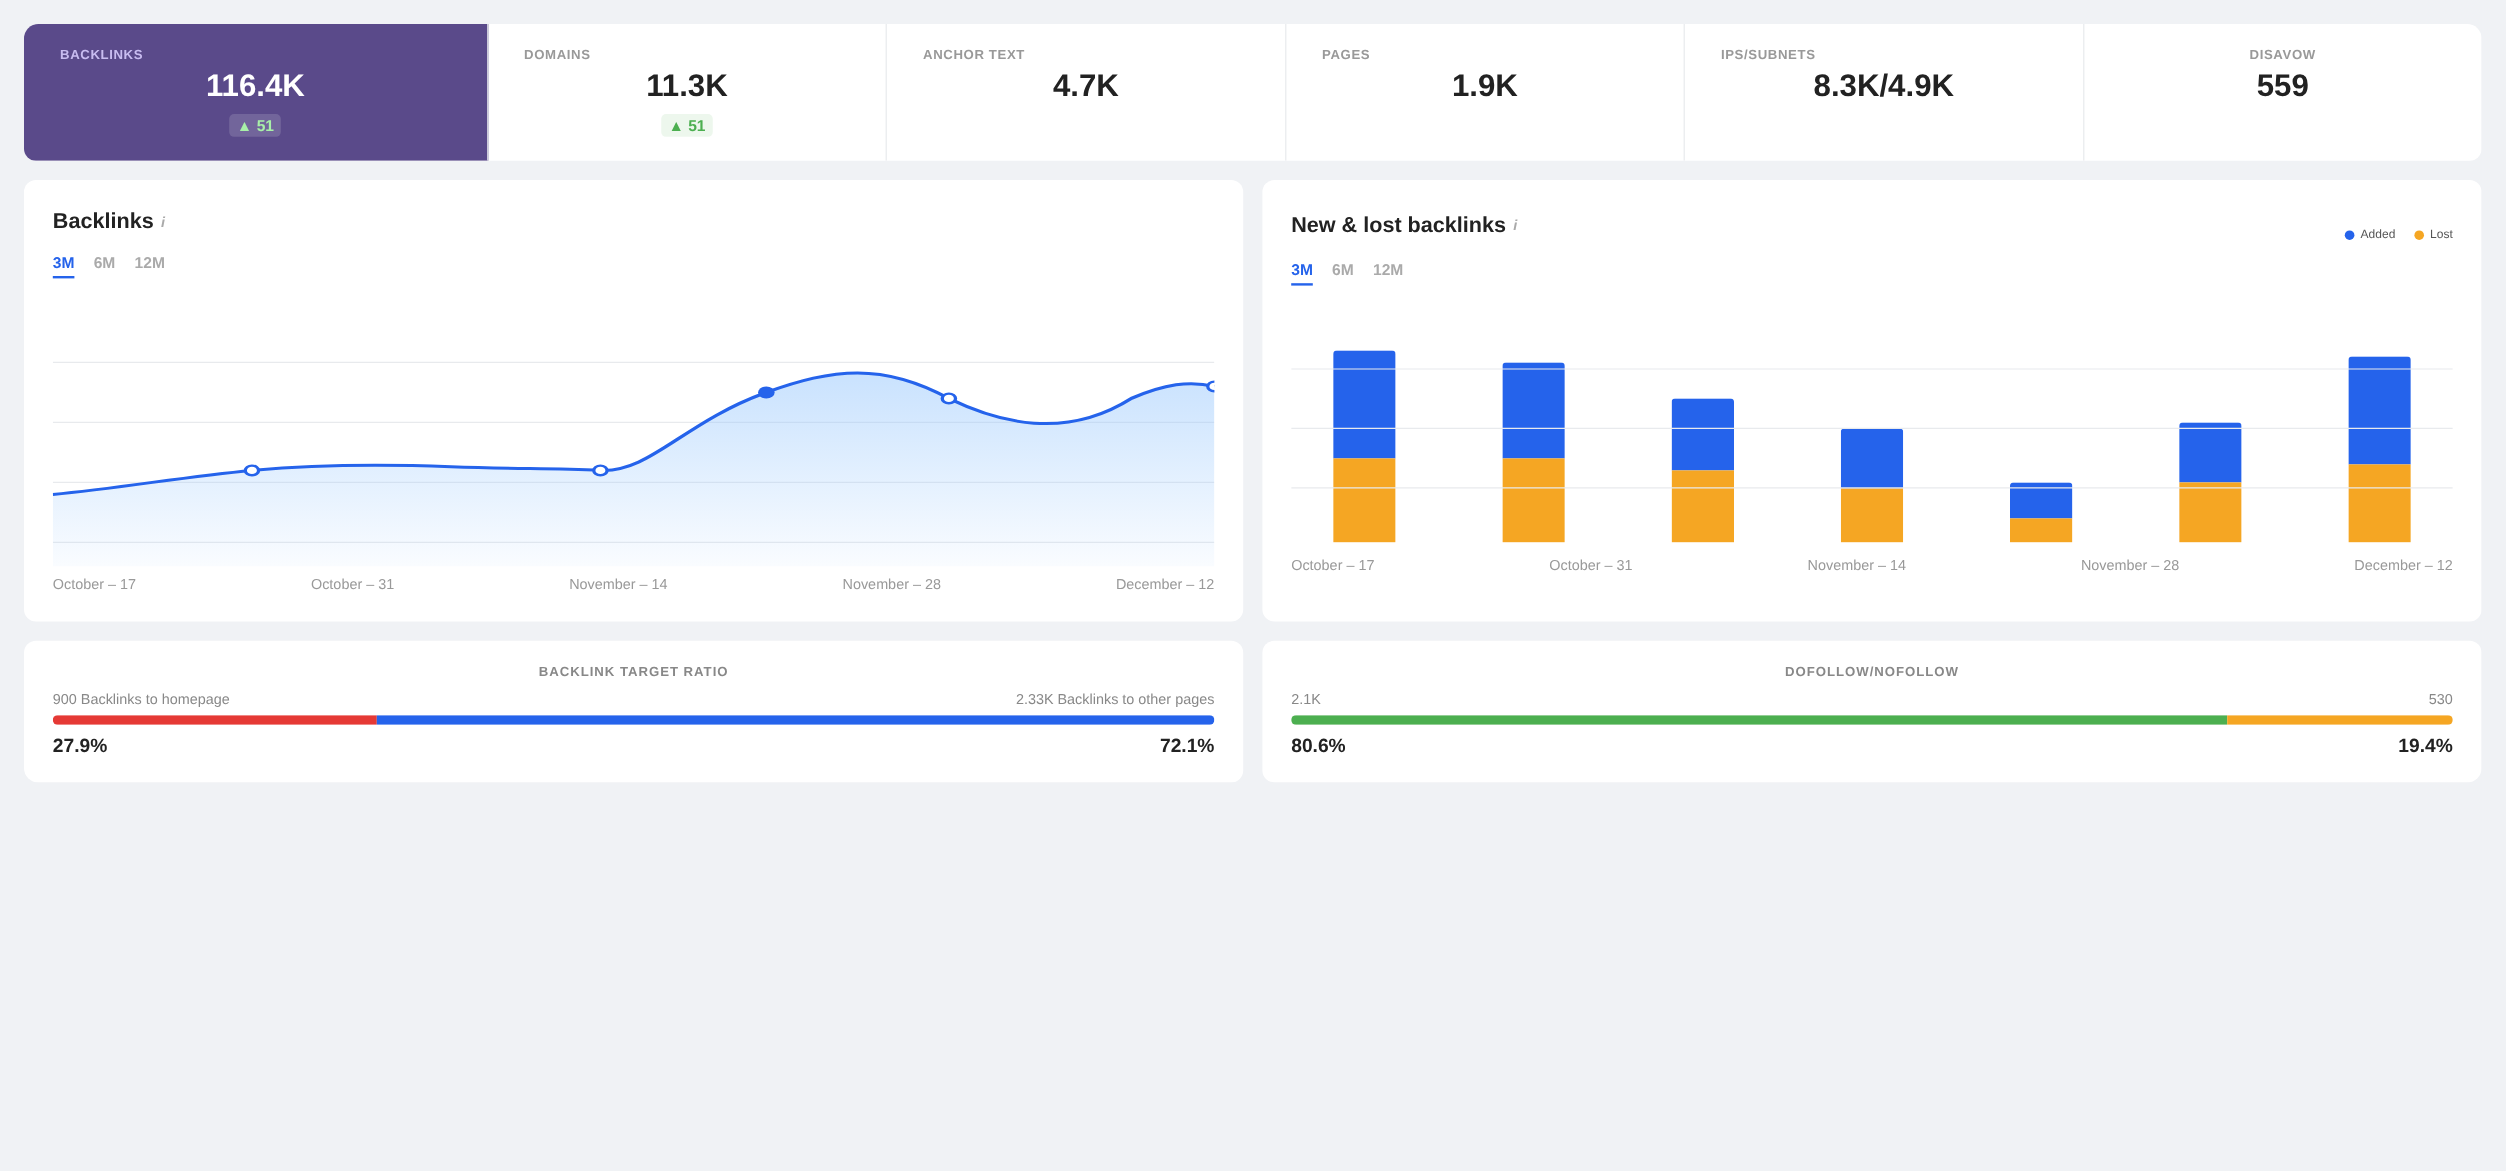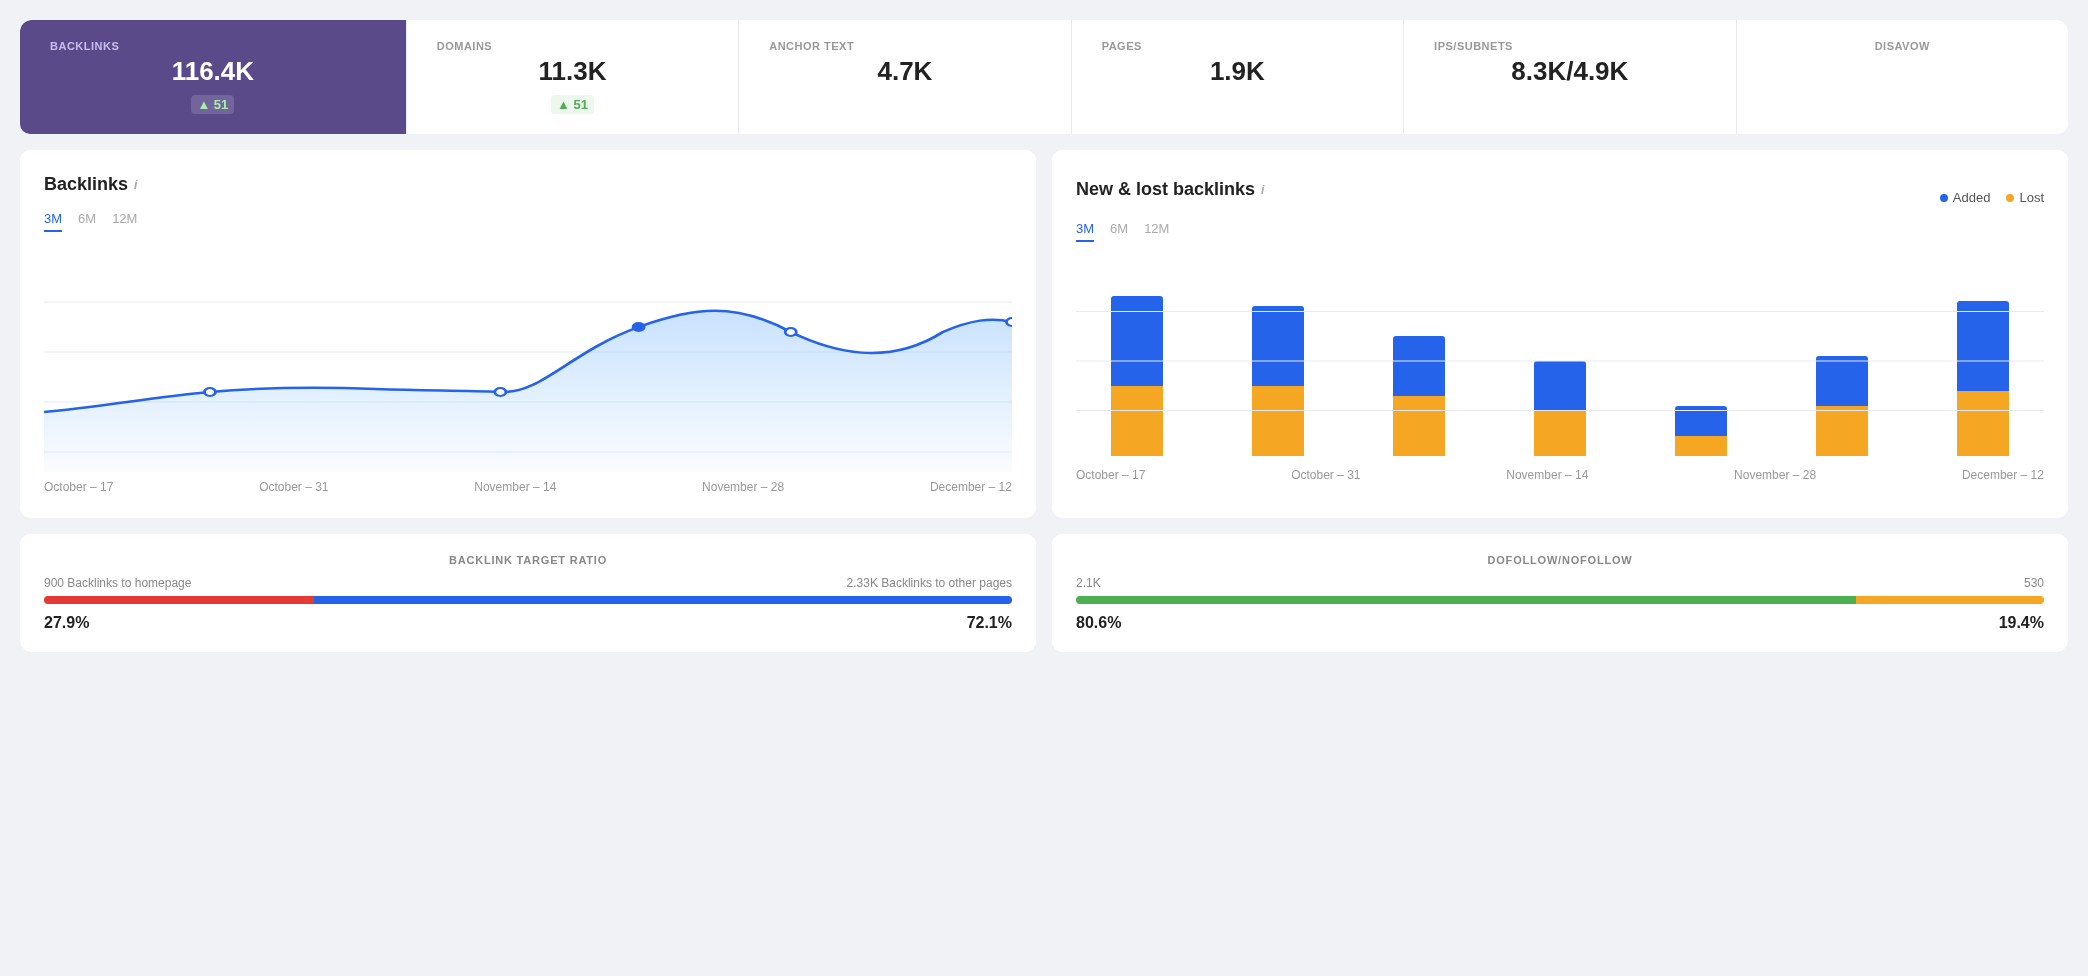--- a/index.html
+++ b/index.html
@@ -96,37 +96,37 @@
     }
     .legend {
       display: flex;
       gap: 16px;
       align-items: center;
     }
     .legend-item {
       display: flex;
       align-items: center;
       gap: 5px;
-      font-size: 13px;
+      font-size: 10px;
       color: #555;
       margin-top: 16px;
     }
     .legend-dot {
       width: 8px;
       height: 8px;
       border-radius: 50%;
     }
     .time-tabs {
       display: flex;
       gap: 16px;
       margin-bottom: 20px;
     }
     .time-tab {
       font-size: 13px;
-      font-weight: 400;
+      font-weight: 700;
       color: #aaa;
       cursor: pointer;
       padding-bottom: 4px;
     }
     .time-tab.active {
       color: #2563eb;
       border-bottom: 2px solid #2563eb;
     }
 
     
@@ -266,20 +266,21 @@
     <div class="stat-item">
       <div class="stat-label">PAGES</div>
       <div class="stat-value">1.9K</div>
     </div>
     <div class="stat-item">
       <div class="stat-label">IPS/SUBNETS</div>
       <div class="stat-value">8.3K/4.9K</div>
     </div>
     <div class="stat-item">
       <div class="stat-label">DISAVOW</div>
+      <div class="stat-value">559</div>
     </div>
   </div>
 
   <div class="charts-row">
 
     <div class="chart-card">
       <div class="chart-header">
         <div class="chart-title">
           <span>Backlinks</span>
           <span class="info-icon">i</span>

